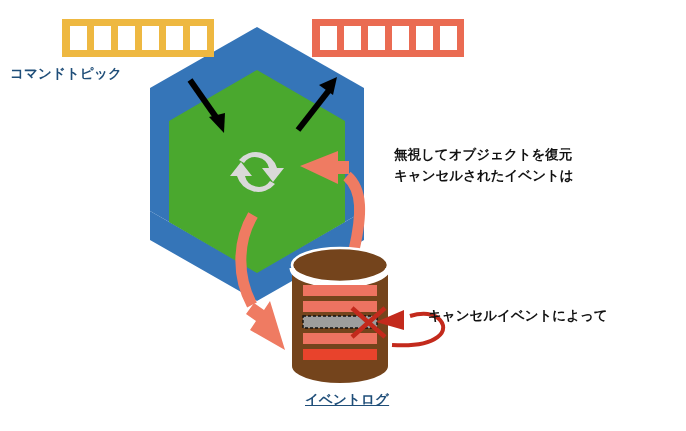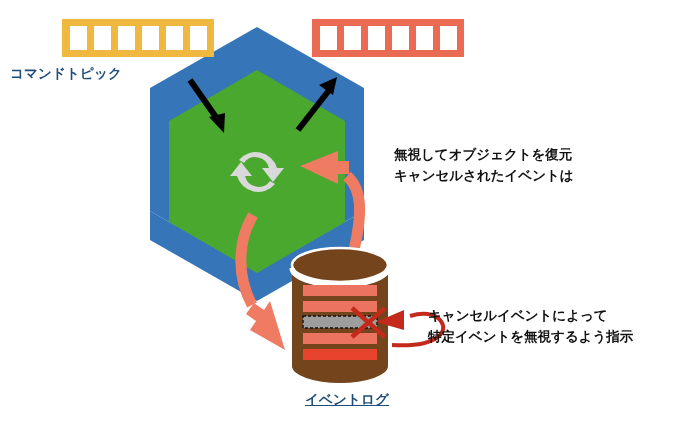--- a/index.html
+++ b/index.html
@@ -137,16 +137,15 @@
 
   <div class="lbl" id="lbl-eventlog">イベントログ</div>
 
   <div class="note" id="note-restore">
     <span>無視してオブジェクトを復元</span>
     <span>キャンセルされたイベントは</span>
   </div>
 
   <div class="note" id="note-cancel">
     <span>キャンセルイベントによって</span>
-    <span>特定イベントを無視するよう指示</span>
   </div>
 
 </div>
 
 </body></html>

